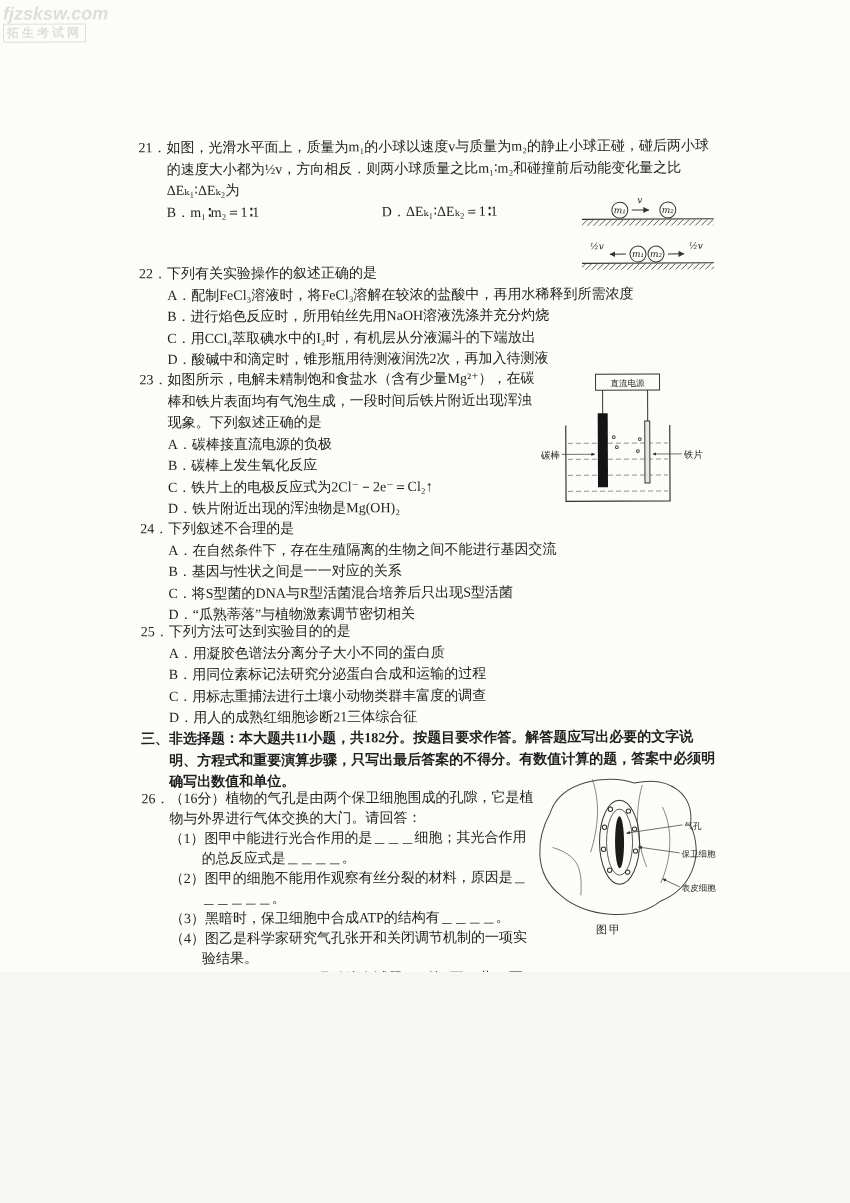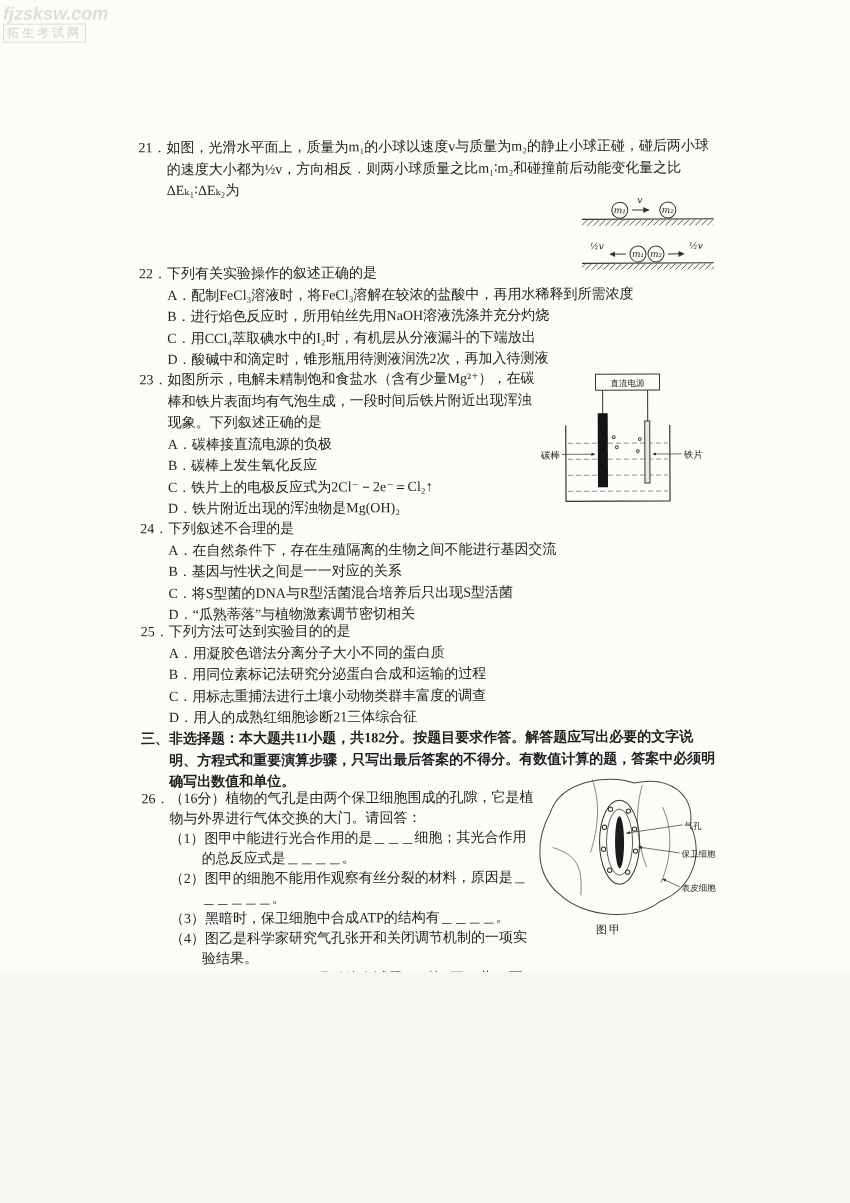--- a/index.html
+++ b/index.html
@@ -40,20 +40,22 @@
 <div class="content">
 
   <div class="wm-top">
     <div class="wm-top-site"><span>fjzsksw</span><span>.com</span></div>
     <div class="wm-top-name">拓生考试网</div>
   </div>
 
   <div class="q" style="top:136px;width:576px;">
     <p class="stem">21．如图，光滑水平面上，质量为m₁的小球以速度v与质量为m₂的静止小球正碰，碰后两小球的速度大小都为½v，方向相反．则两小球质量之比m₁∶m₂和碰撞前后动能变化量之比ΔEₖ₁∶ΔEₖ₂为</p>
     <div class="optgrid">
+      <p class="opt">B．m₁∶m₂＝1∶1</p>
+      <p class="opt">D．ΔEₖ₁∶ΔEₖ₂＝1∶1</p>
     </div>
   </div>
 
   <svg class="fig" style="left:583px;top:190px;" width="132" height="84" viewBox="0 0 132 84">
     <defs>
       <pattern id="hatch21" width="6" height="6" patternUnits="userSpaceOnUse">
         <path d="M6,0 L0,6" stroke="#555" stroke-width="1"></path>
       </pattern>
       <marker id="arr21" markerWidth="8" markerHeight="8" refX="5.5" refY="3" orient="auto">
         <path d="M0,0 L6,3 L0,6 Z" fill="#333"></path>

